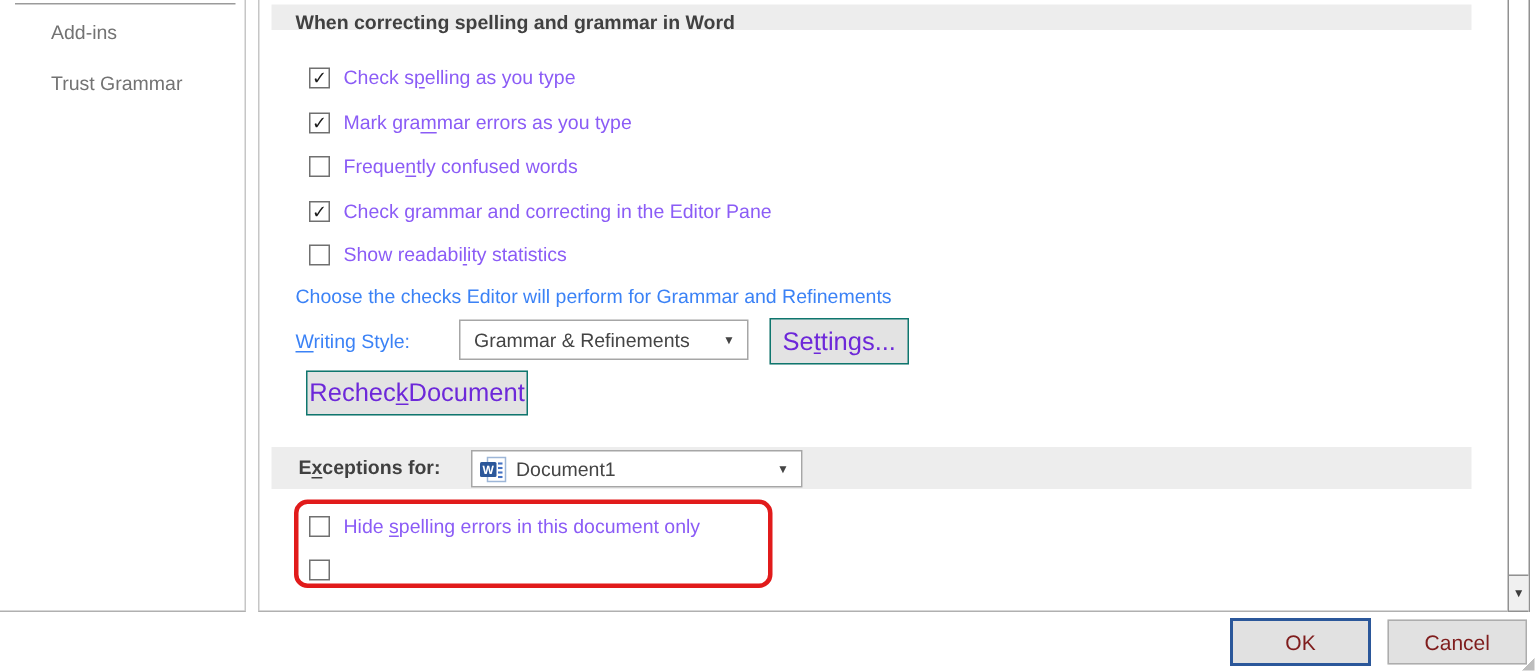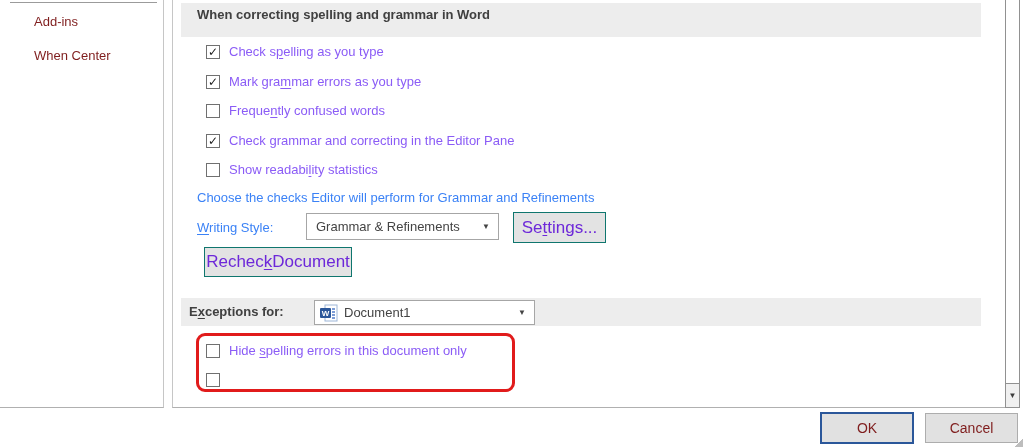--- a/index.html
+++ b/index.html
@@ -10,33 +10,33 @@
     color:#444; font-size:13px;
   }
   u { text-underline-offset:2px; }
 
   
   #sidebar {
     position:absolute; left:0; top:0; width:164px; height:408px;
     border-right:1px solid #c6c6c6; border-bottom:1px solid #b0b0b0; background:#fff;
   }
   .sidebar-sep { position:absolute; left:10px; top:2px; width:147px; height:1px; background:#9b9b9b; }
-  .side-item { position:absolute; left:34px; height:18px; line-height:18px; color:#7f1d1d; cursor:pointer; }
+  .side-item { position:absolute; left:34px; height:18px; line-height:18px; color:#737373; cursor:pointer; }
 
   
   #content {
     position:absolute; left:172px; top:0; width:833px; height:408px;
     border-left:1px solid #c6c6c6; border-bottom:1px solid #b0b0b0; background:#fff;
   }
   .gray-bar {
     position:absolute; left:8px; width:800px; background:#ededed;
     font-weight:bold; color:#404040;
   }
-  #bar-spelling { top:3px; height:34px; line-height:23px; padding-left:16px; }
-  #bar-exceptions { top:298px; height:28px; line-height:28px; padding-left:8px; display:flex; align-items:center; }
+  #bar-spelling { top:3px; height:17px; line-height:23px; padding-left:16px; }
+  #bar-exceptions { top:298px; height:28px; line-height:28px; padding-left:18px; display:flex; align-items:center; }
 
   .cb-row { position:absolute; left:33px; display:flex; align-items:center; gap:9px; height:17px; }
   .cb-box {
     width:14px; height:14px; background:#fff; border:1px solid #707070;
     display:flex; align-items:center; justify-content:center;
     font-size:12px; font-weight:bold; color:#1a1a1a; line-height:1; cursor:pointer; flex:0 0 auto;
   }
   .cb-label { color:#8b5cf6; cursor:pointer; white-space:nowrap; }
 
   .plain-text { position:absolute; color:#3b82f6; white-space:nowrap; }
@@ -92,21 +92,21 @@
   .word-icon { width:18px; height:18px; flex:0 0 auto; }
 </style>
 </head>
 <body>
 
 <div id="window">
 
   <div id="sidebar">
     <div class="sidebar-sep"></div>
     <div class="side-item" style="top:13px;">Add-ins</div>
-    <div class="side-item" style="top:47px;">When Center</div>
+    <div class="side-item" style="top:47px;">Trust Grammar</div>
   </div>
 
   <div id="content">
 
     <div id="bar-spelling" class="gray-bar">When correcting spelling and grammar in Word</div>
 
     <div class="cb-row" style="top:43px;">
       <span class="cb-box">✓</span>
       <span class="cb-label">Check s<u>p</u>elling as you type</span>
     </div>

